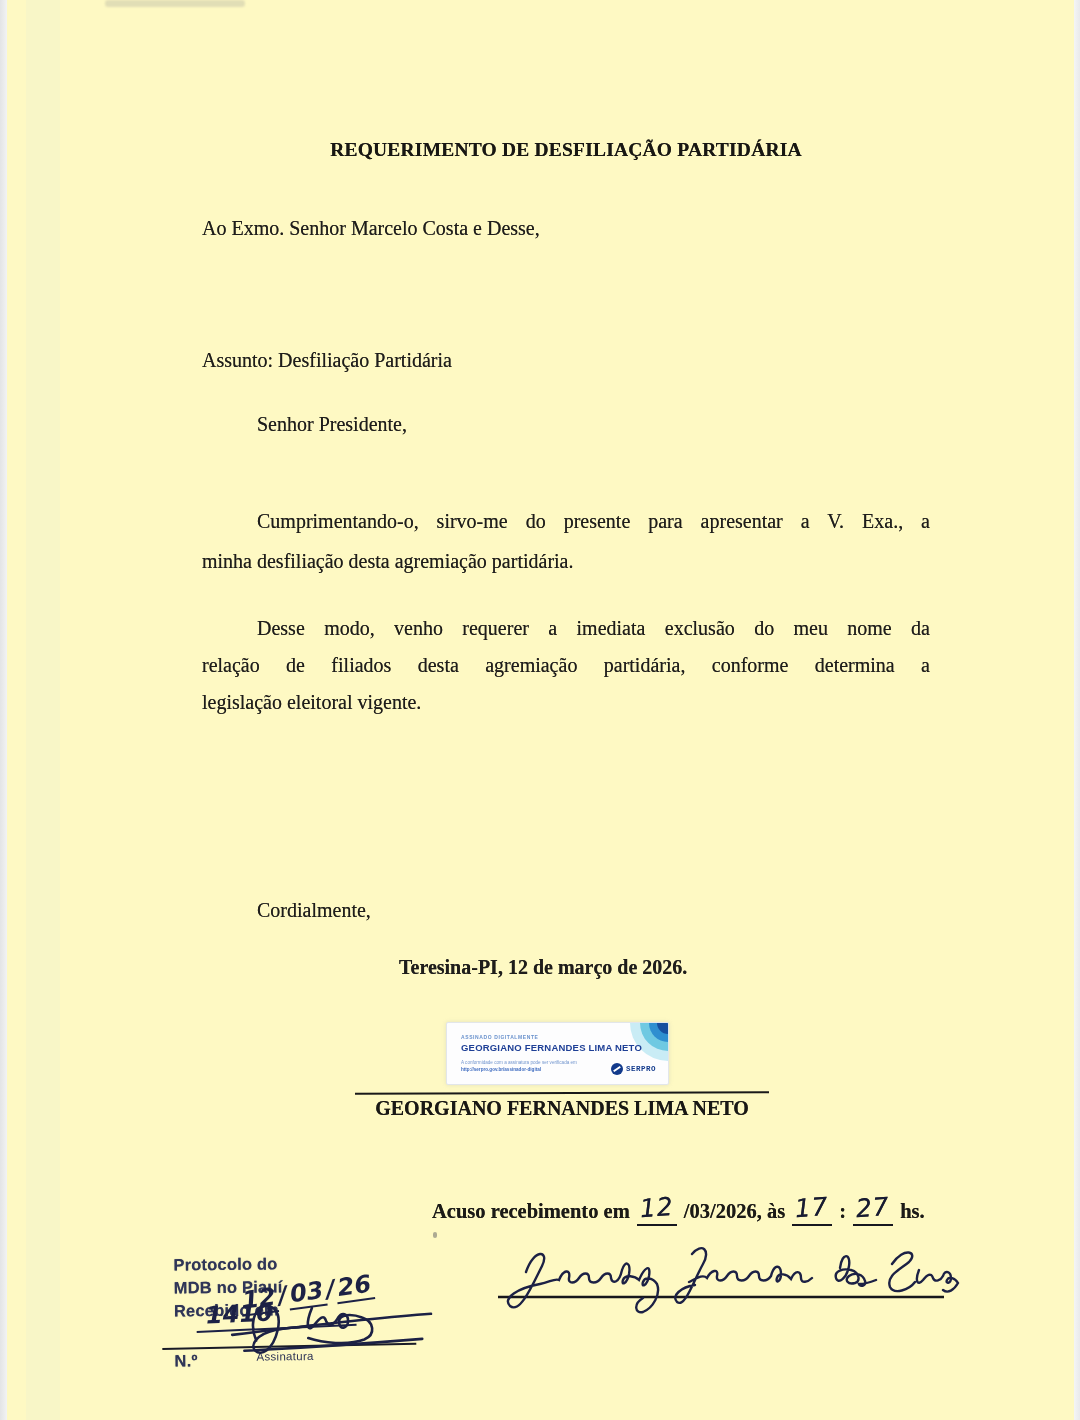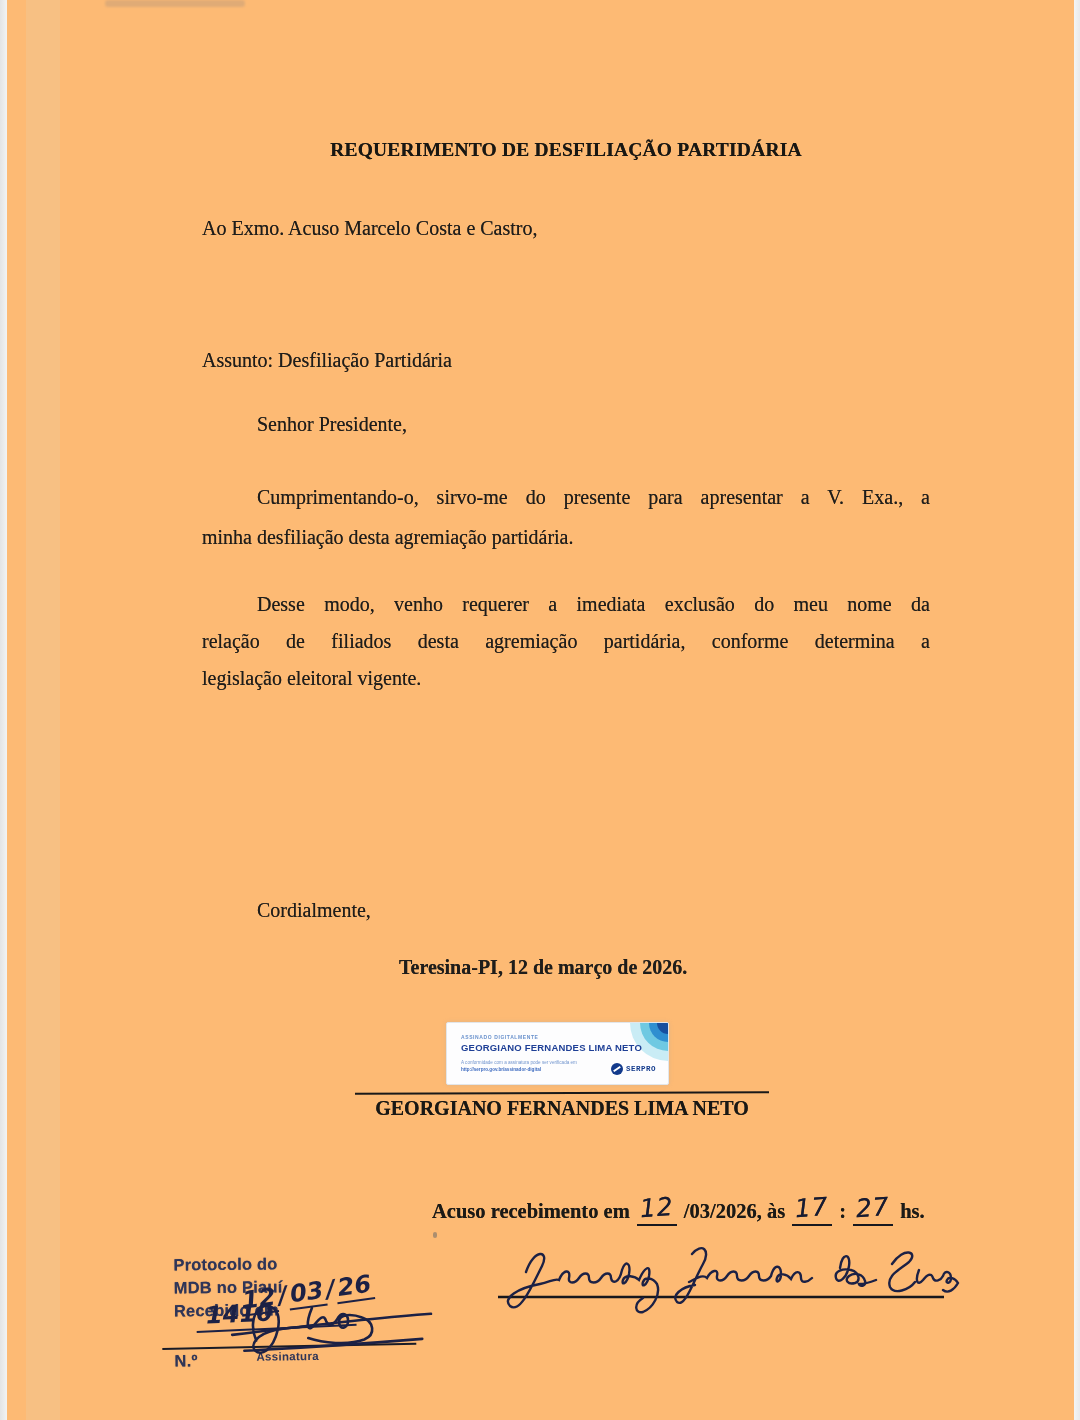--- a/index.html
+++ b/index.html
@@ -1,30 +1,30 @@
 <!DOCTYPE html>
 <html><head>
 <meta charset="utf-8">
 <style>
   html,body{margin:0;padding:0;}
   body{width:1080px;height:1420px;background:#f4f5f5;font-family:"Liberation Serif",serif;}
-  #page{position:relative;width:1080px;height:1420px;background:#fdba74;overflow:hidden;}
+  #page{position:relative;width:1080px;height:1420px;background:#fef9c3;overflow:hidden;}
   .abs{position:absolute;}
   
   .edge-left{left:0;top:0;width:7px;height:100%;background:linear-gradient(90deg,#e3e4e5,#f2f3f3);}
   .edge-right{right:0;top:0;width:6px;height:100%;background:linear-gradient(270deg,#e9eaeb,#f4f5f5);}
   .tint-band{left:26px;top:0;width:34px;height:100%;background:rgba(214,236,228,0.14);}
   .top-smudge{left:105px;top:0;width:140px;height:7px;background:rgba(110,116,130,0.20);filter:blur(1.2px);border-radius:3px;}
   .speck{width:4px;height:6px;border-radius:2px;background:#6a6a6a;opacity:.55;}
   
   .body-text{font-size:20px;color:#1e1d1b;text-shadow:0 0 .6px rgba(30,29,27,.72);}
   .title{font-weight:700;font-size:19.5px;letter-spacing:.2px;text-align:center;color:#181713;text-shadow:0 0 .5px rgba(24,23,19,.8);}
   .block{width:728px;}
   .stretch{text-align:justify;text-align-last:justify;}
-  .indent{text-indent:55px;}
+  .indent{text-indent:55px;margin-top:24px;}
   .lh-addr{line-height:37.5px;}
   .lh-p1{line-height:39.5px;}
   .lh-p2{line-height:36.8px;}
   .lh-id{line-height:36.2px;}
   
   .dstamp{left:446px;top:1022px;width:221px;height:61px;background:#fdfdfe;border:1px solid #e2e6ea;border-radius:2px;box-shadow:0 0 4px rgba(150,160,175,.25);overflow:hidden;font-family:"Liberation Sans",sans-serif;}
   .dstamp .arc{position:absolute;border-radius:50%;}
   .ds-signed{position:absolute;left:14px;top:11px;font-size:5px;letter-spacing:.6px;color:#6a92cd;font-weight:700;}
   .ds-name{position:absolute;left:14px;top:19px;font-size:9.5px;font-weight:700;color:#1e3f96;letter-spacing:.2px;}
   .ds-verify1{position:absolute;left:14px;top:37px;font-size:4.6px;color:#7396cf;}
@@ -41,38 +41,38 @@
   .hw-slot{display:inline-block;border-bottom:2.6px solid #17181f;padding:0 3px;margin:0 2px;vertical-align:baseline;}
   .hw-ink{display:inline-block;font-family:"DejaVu Sans",sans-serif;font-style:italic;font-weight:500;font-size:25px;color:#171b33;letter-spacing:1px;transform:rotate(-4deg) translateY(-2px);}
   
   .protocol{left:168px;top:1246px;width:300px;height:140px;color:#2f3557;font-family:"Liberation Sans",sans-serif;font-weight:700;transform:rotate(-.6deg);}
   .pstamp-line{position:absolute;font-size:16.5px;letter-spacing:.2px;text-shadow:0 0 .7px rgba(47,53,87,.65);}
   .p-hwdate{position:absolute;left:72px;top:32px;transform:rotate(-7deg);font-style:italic;font-family:"DejaVu Sans",sans-serif;font-size:24px;color:#1c2145;white-space:nowrap;}
   .p-hwdate .seg{border-bottom:2.4px solid #1c2145;padding:0 2px;}
   .p-hwdate .sl{padding:0 1px;}
   .p-hwnum{position:absolute;left:28px;top:52px;width:150px;border-bottom:2.4px solid #1c2145;font-style:italic;font-family:"DejaVu Sans",sans-serif;font-size:24px;color:#1c2145;padding:0 0 1px 10px;transform:rotate(-2deg);}
   .p-assline{position:absolute;left:-6px;top:99px;width:254px;height:2.4px;background:#191b26;transform:rotate(-.6deg);}
-  .p-asslabel{position:absolute;left:88px;top:104px;font-size:11.5px;font-weight:700;color:#2f3557;letter-spacing:.3px;}
+  .p-asslabel{position:absolute;left:88px;top:104px;font-size:11.5px;font-weight:400;color:#2f3557;letter-spacing:.3px;}
   svg.ink{overflow:visible;}
 </style>
 </head>
 <body>
 
 <div id="page">
 
   <div class="abs edge-left"></div>
   <div class="abs edge-right"></div>
   <div class="abs tint-band"></div>
   <div class="abs top-smudge"></div>
   <div class="abs speck" style="left:433px;top:1232px;"></div>
 
   <div class="abs block title" style="left:202px;top:139px;">REQUERIMENTO DE DESFILIAÇÃO PARTIDÁRIA</div>
 
   <div class="abs block body-text lh-addr" style="left:202px;top:210px;">
-    <div>Ao Exmo. Acuso Marcelo Costa e Castro,</div>
+    <div>Ao Exmo. Senhor Marcelo Costa e Desse,</div>
   </div>
 
   <div class="abs block body-text" style="left:202px;top:349px;">Assunto: Desfiliação Partidária</div>
 
   <div class="abs body-text" style="left:257px;top:413px;">Senhor Presidente,</div>
 
   <div class="abs block body-text lh-p1" style="left:202px;top:478px;">
     <div class="stretch indent">Cumprimentando-o, sirvo-me do presente para apresentar a V. Exa., a</div>
     <div>minha desfiliação desta agremiação partidária.</div>
   </div>

